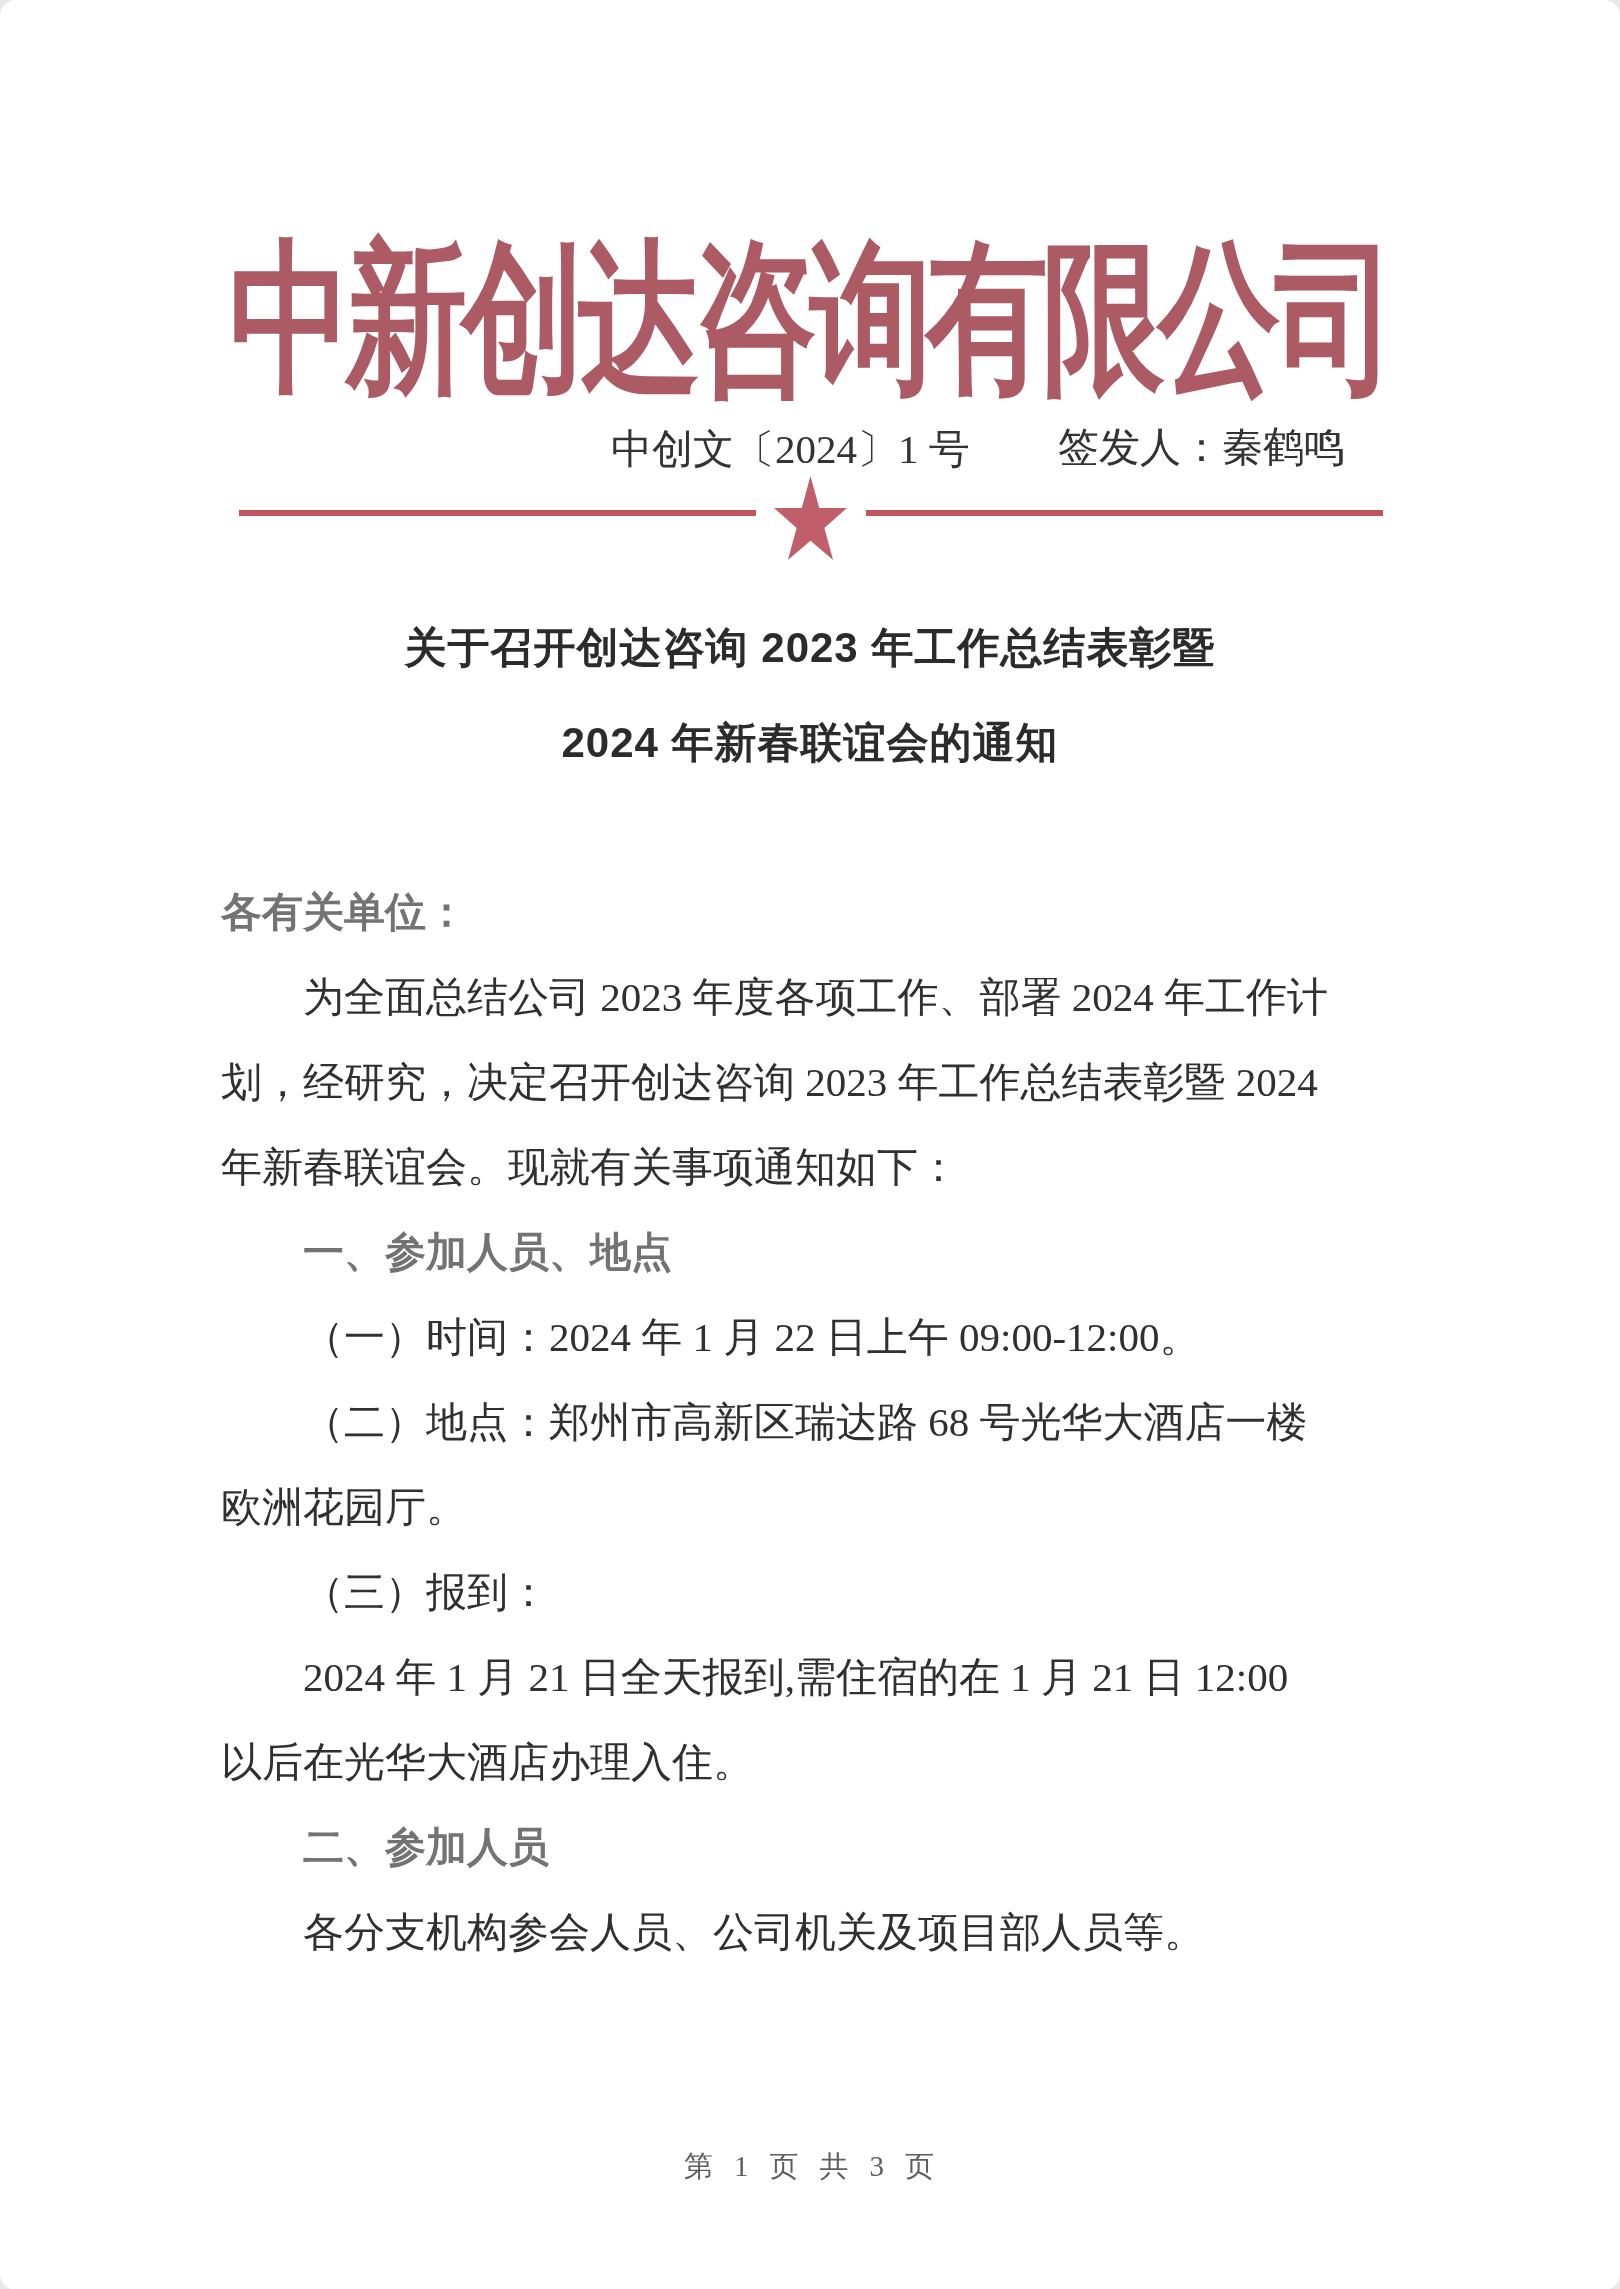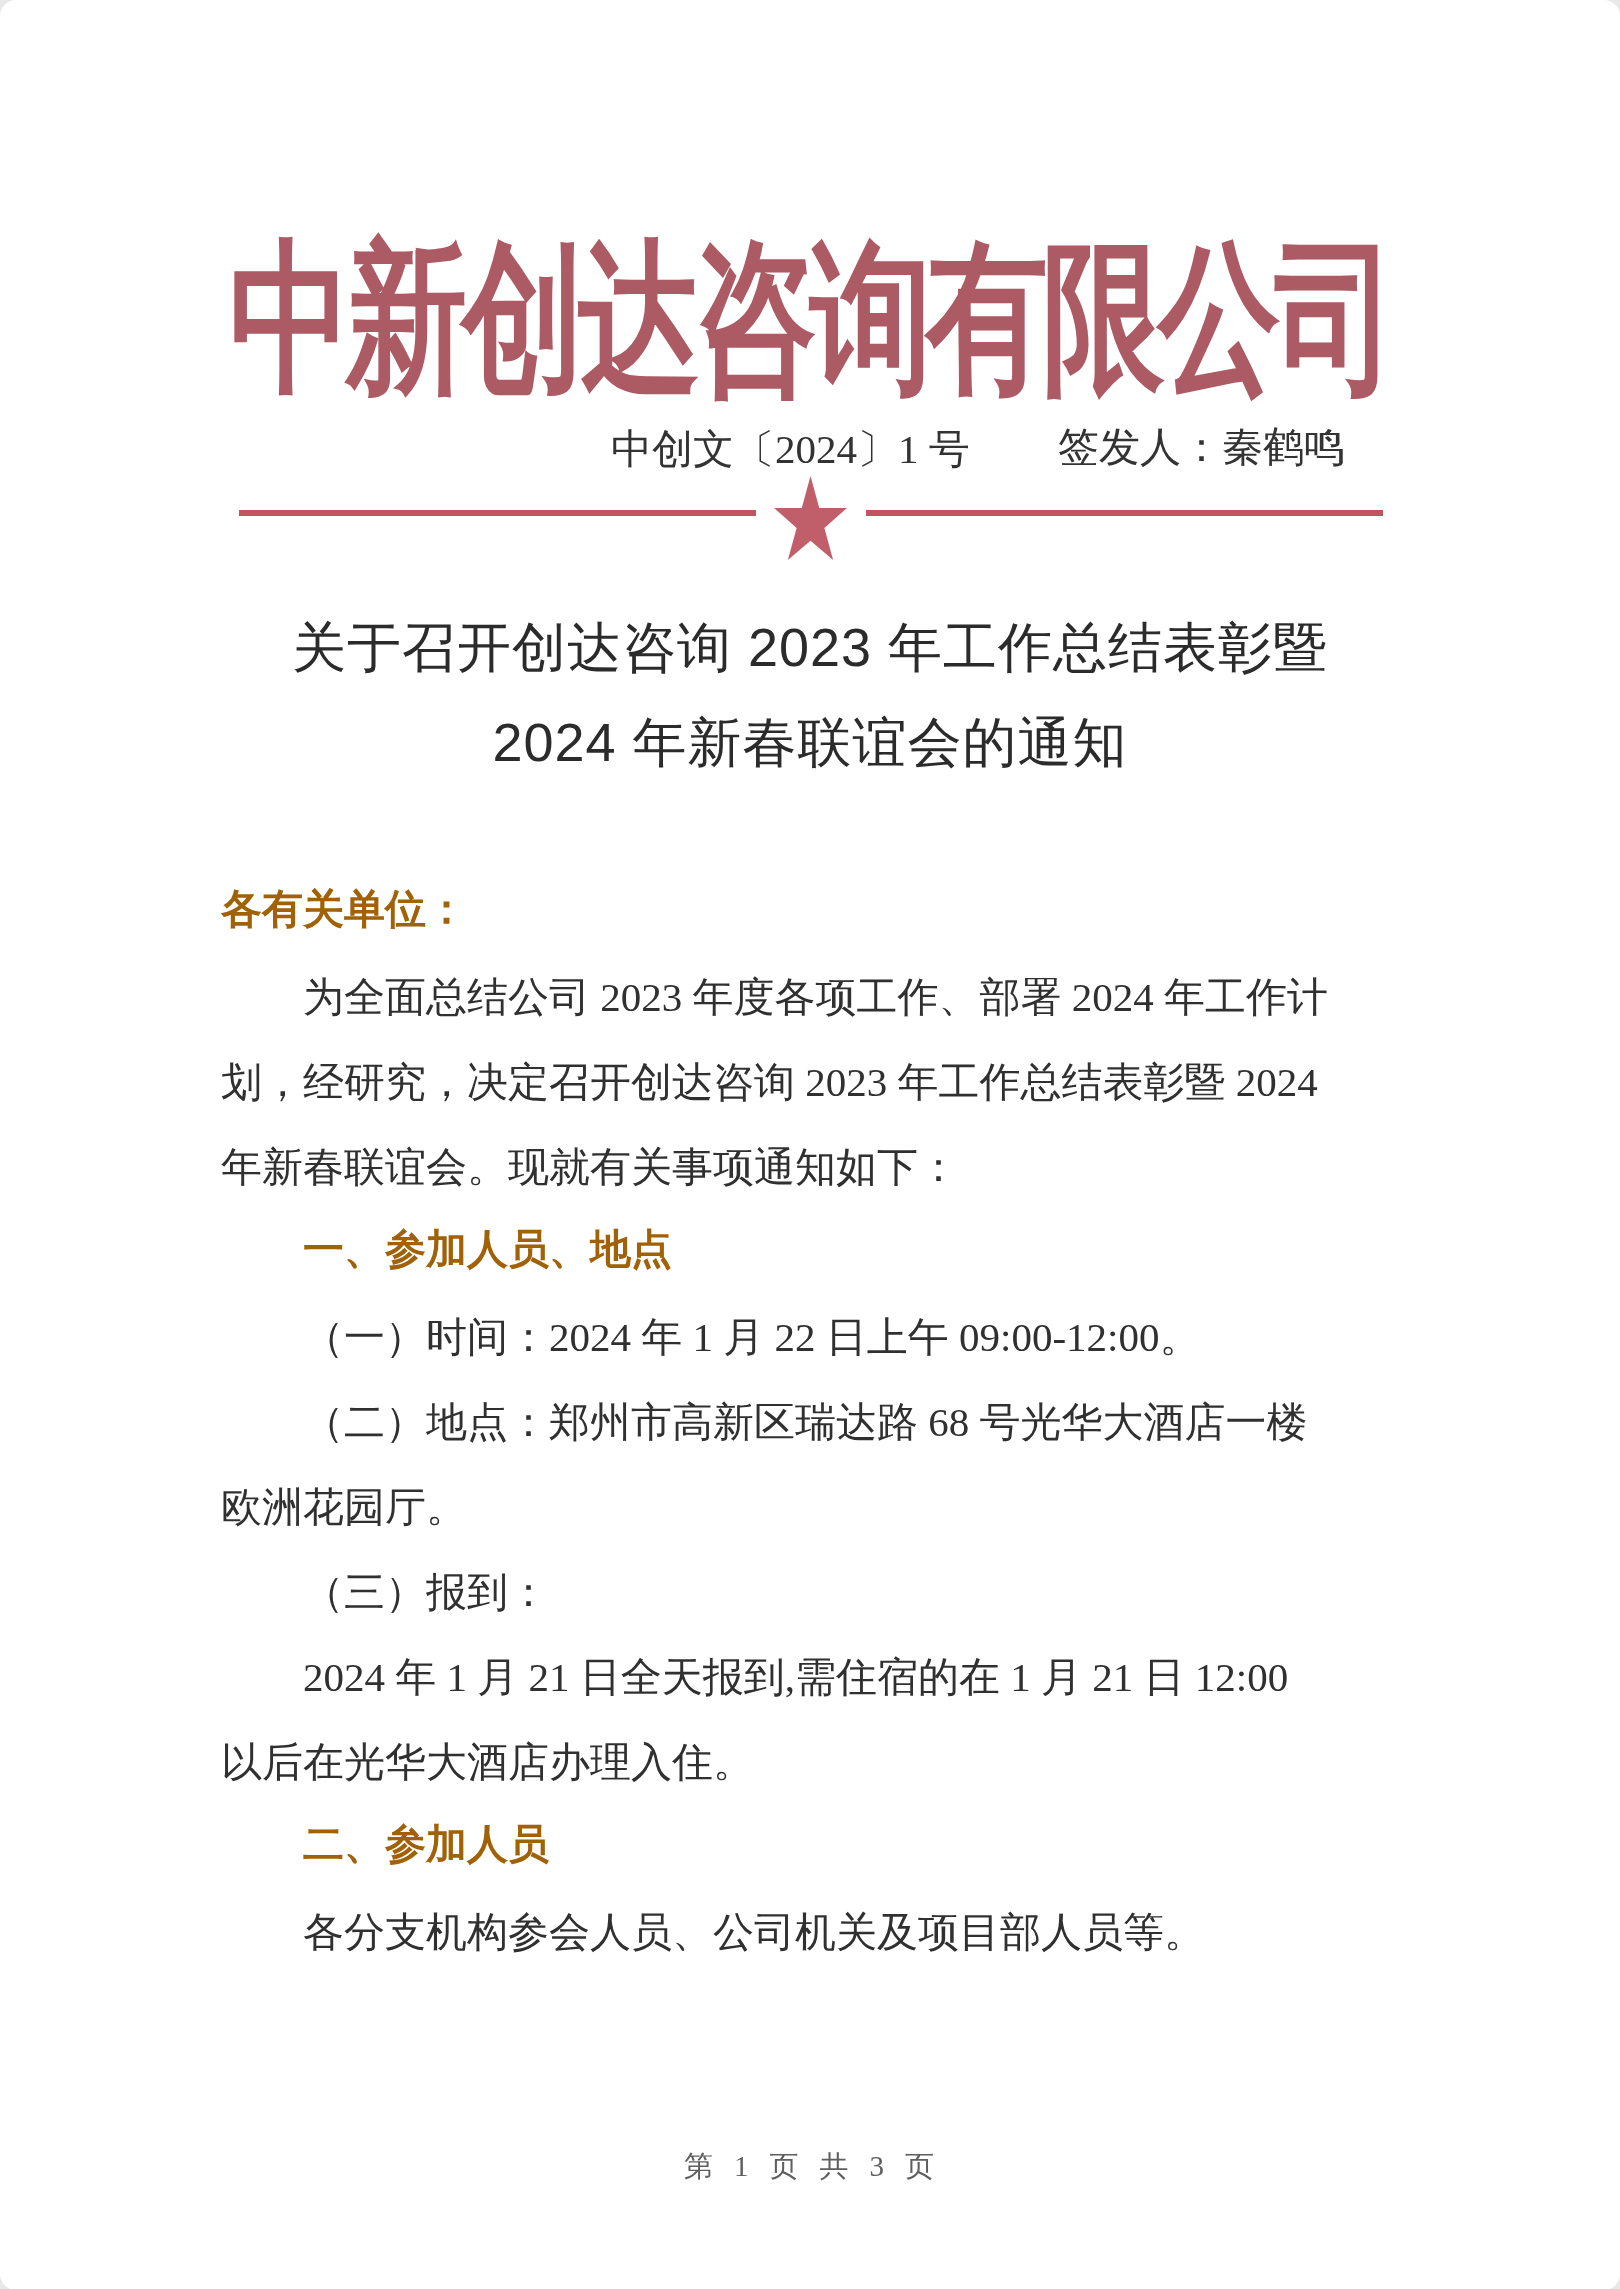--- a/index.html
+++ b/index.html
@@ -27,33 +27,33 @@
   .issuer{position:absolute;left:1058px;top:0;white-space:nowrap;}
   .rule-left,.rule-right{position:absolute;top:510px;height:5.9px;background:#c25460;}
   .rule-left{left:239px;width:517px;}
   .rule-right{left:866px;width:517px;}
   .star{position:absolute;left:774px;top:476px;width:73px;height:84px;}
   
   .doc-title{
     position:absolute;left:0;top:600px;width:1620px;
     text-align:center;
     font-family:"Liberation Sans","DejaVu Sans",sans-serif;
-    font-weight:400;font-size:54px;line-height:95px;color:#2b2b2b;
+    font-weight:700;font-size:42px;line-height:95px;color:#2b2b2b;
     letter-spacing:1px;
   }
   
   .body-text{
     position:absolute;left:221px;top:870px;width:1186px;
     font-size:41px;color:#303030;
   }
   .bline{height:85px;line-height:85px;white-space:nowrap;}
   .bline.indent{padding-left:82px;}
   .bline.bold{
-    font-family:Liberation Mono, monospace;
-    font-weight:700;color:#a16207;
+    font-family:Liberation Serif, serif;
+    font-weight:700;color:#737373;
   }
   
   .footer{
     position:absolute;left:0;top:2147px;width:1620px;
     text-align:center;font-size:29px;color:#5f5f5f;
     word-spacing:9.8px;letter-spacing:2px;
   }
 </style>
 </head>
 <body>

